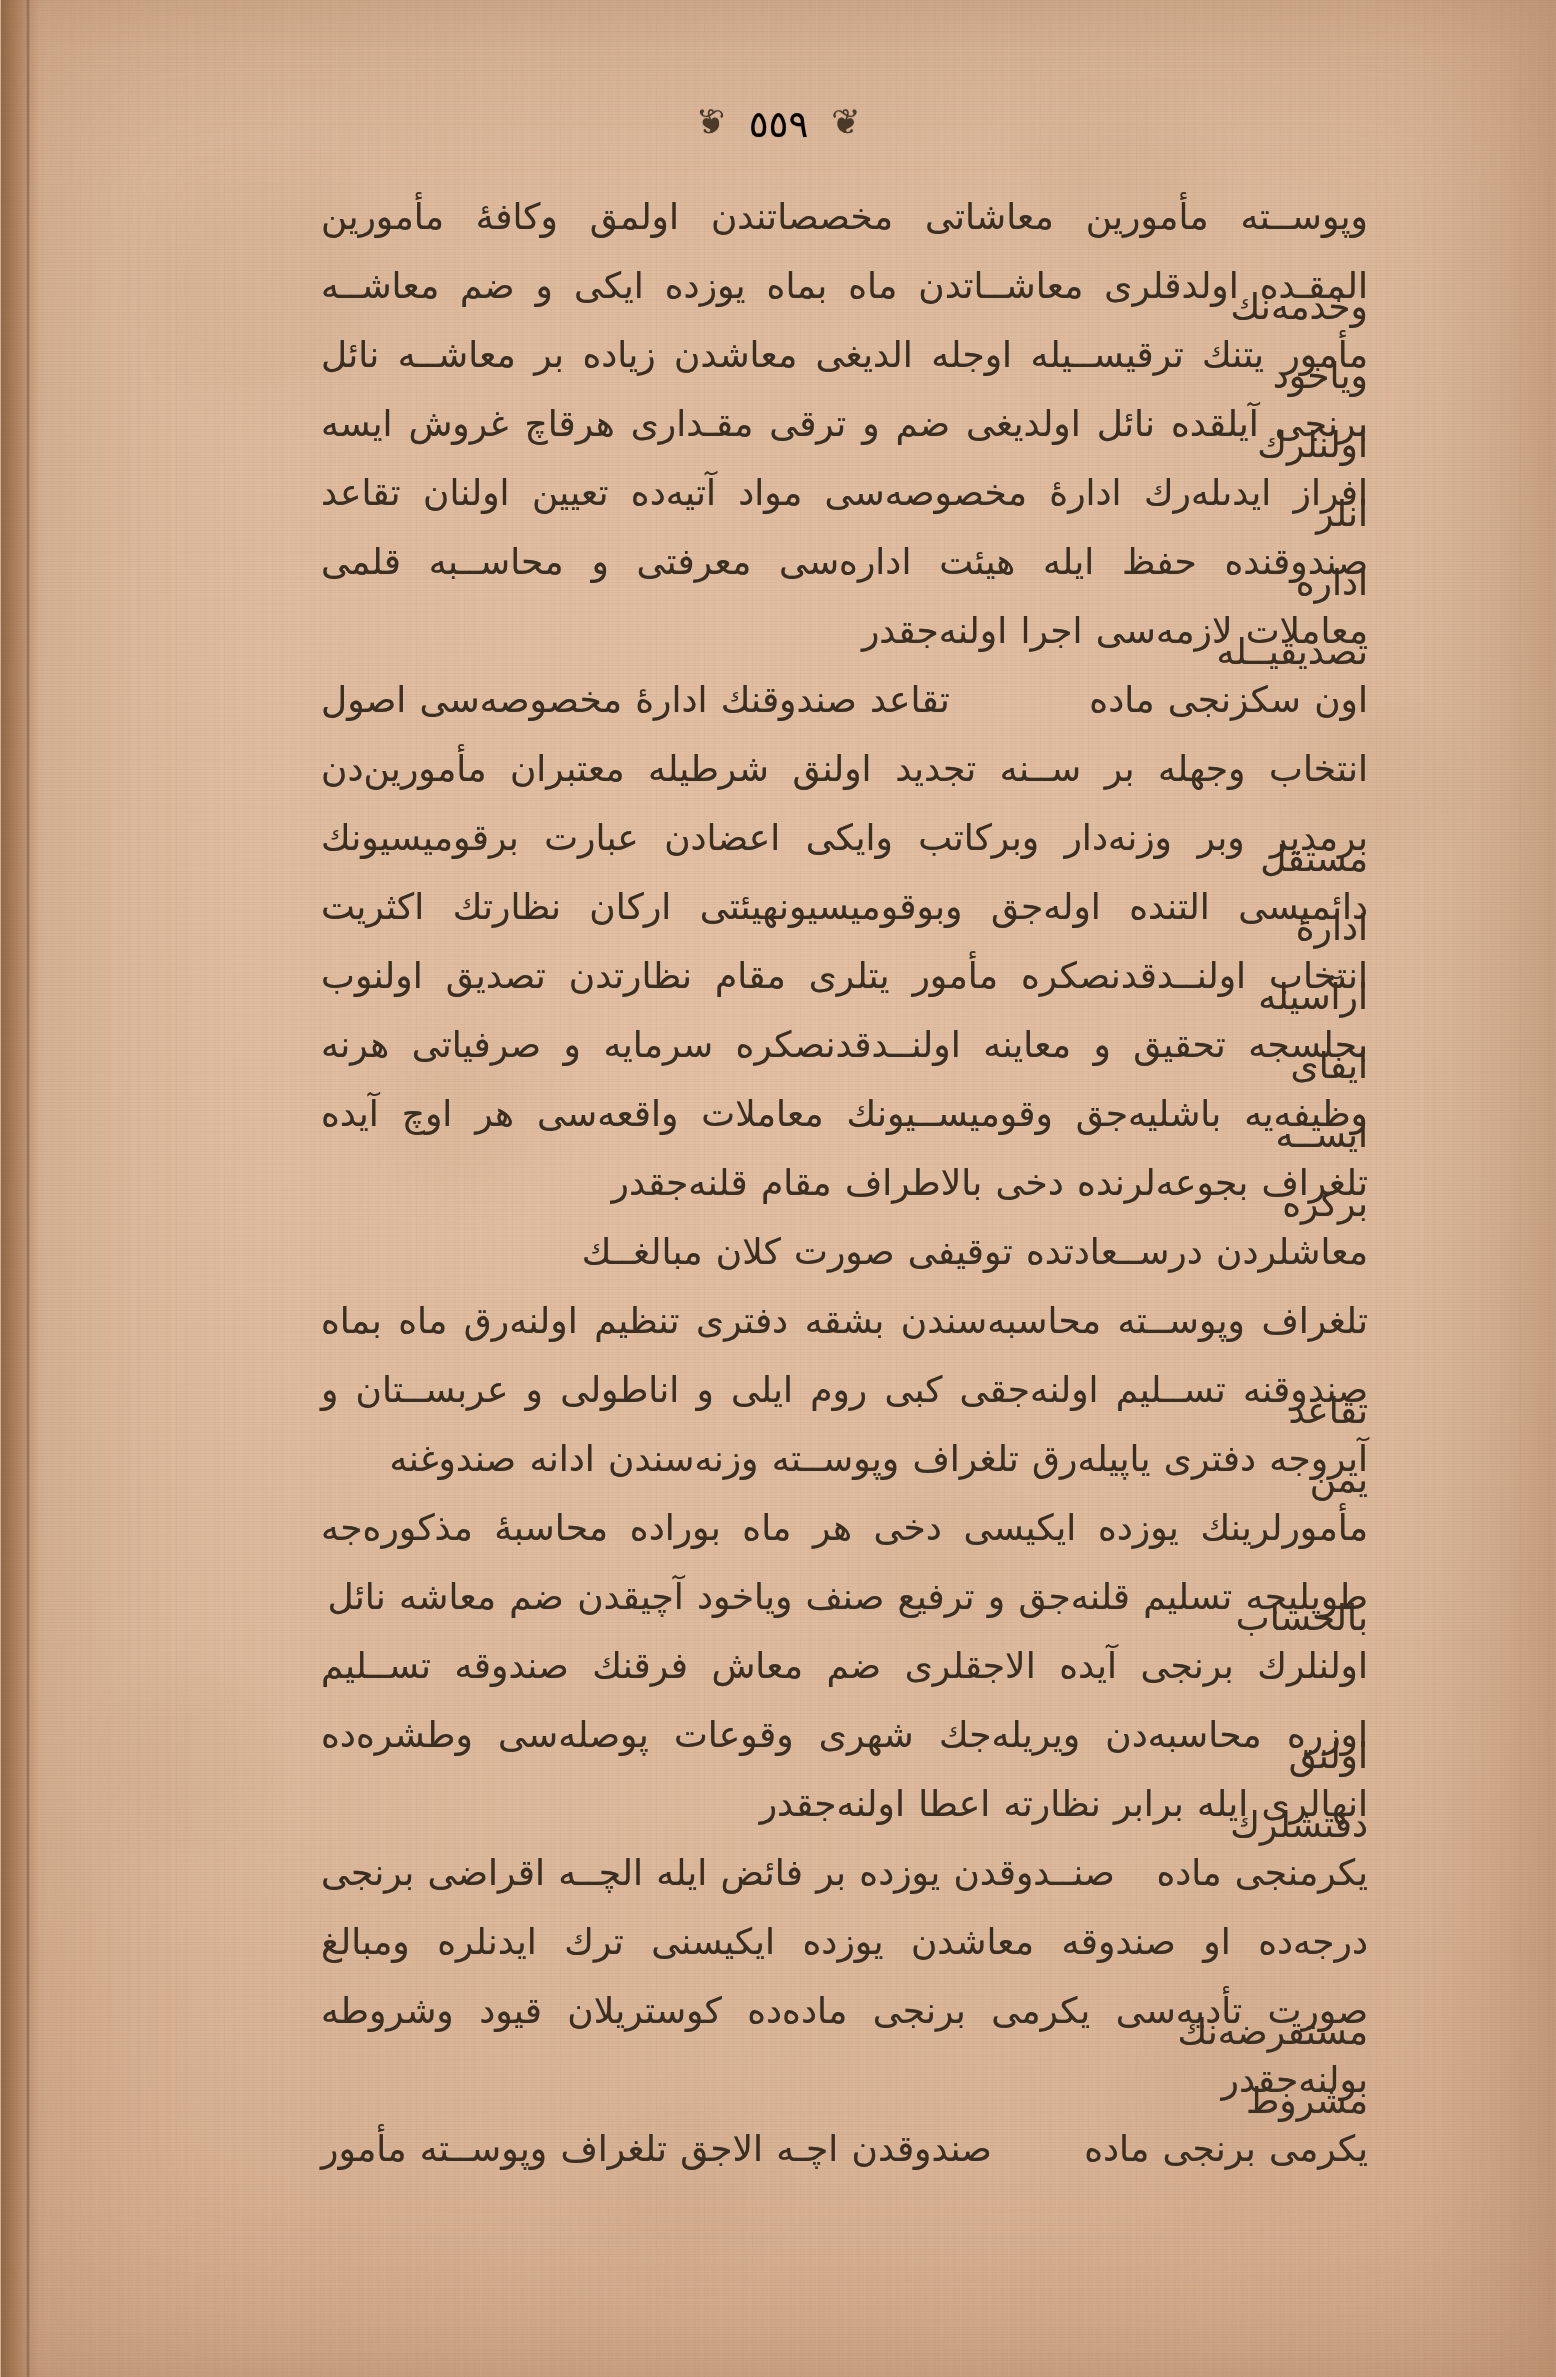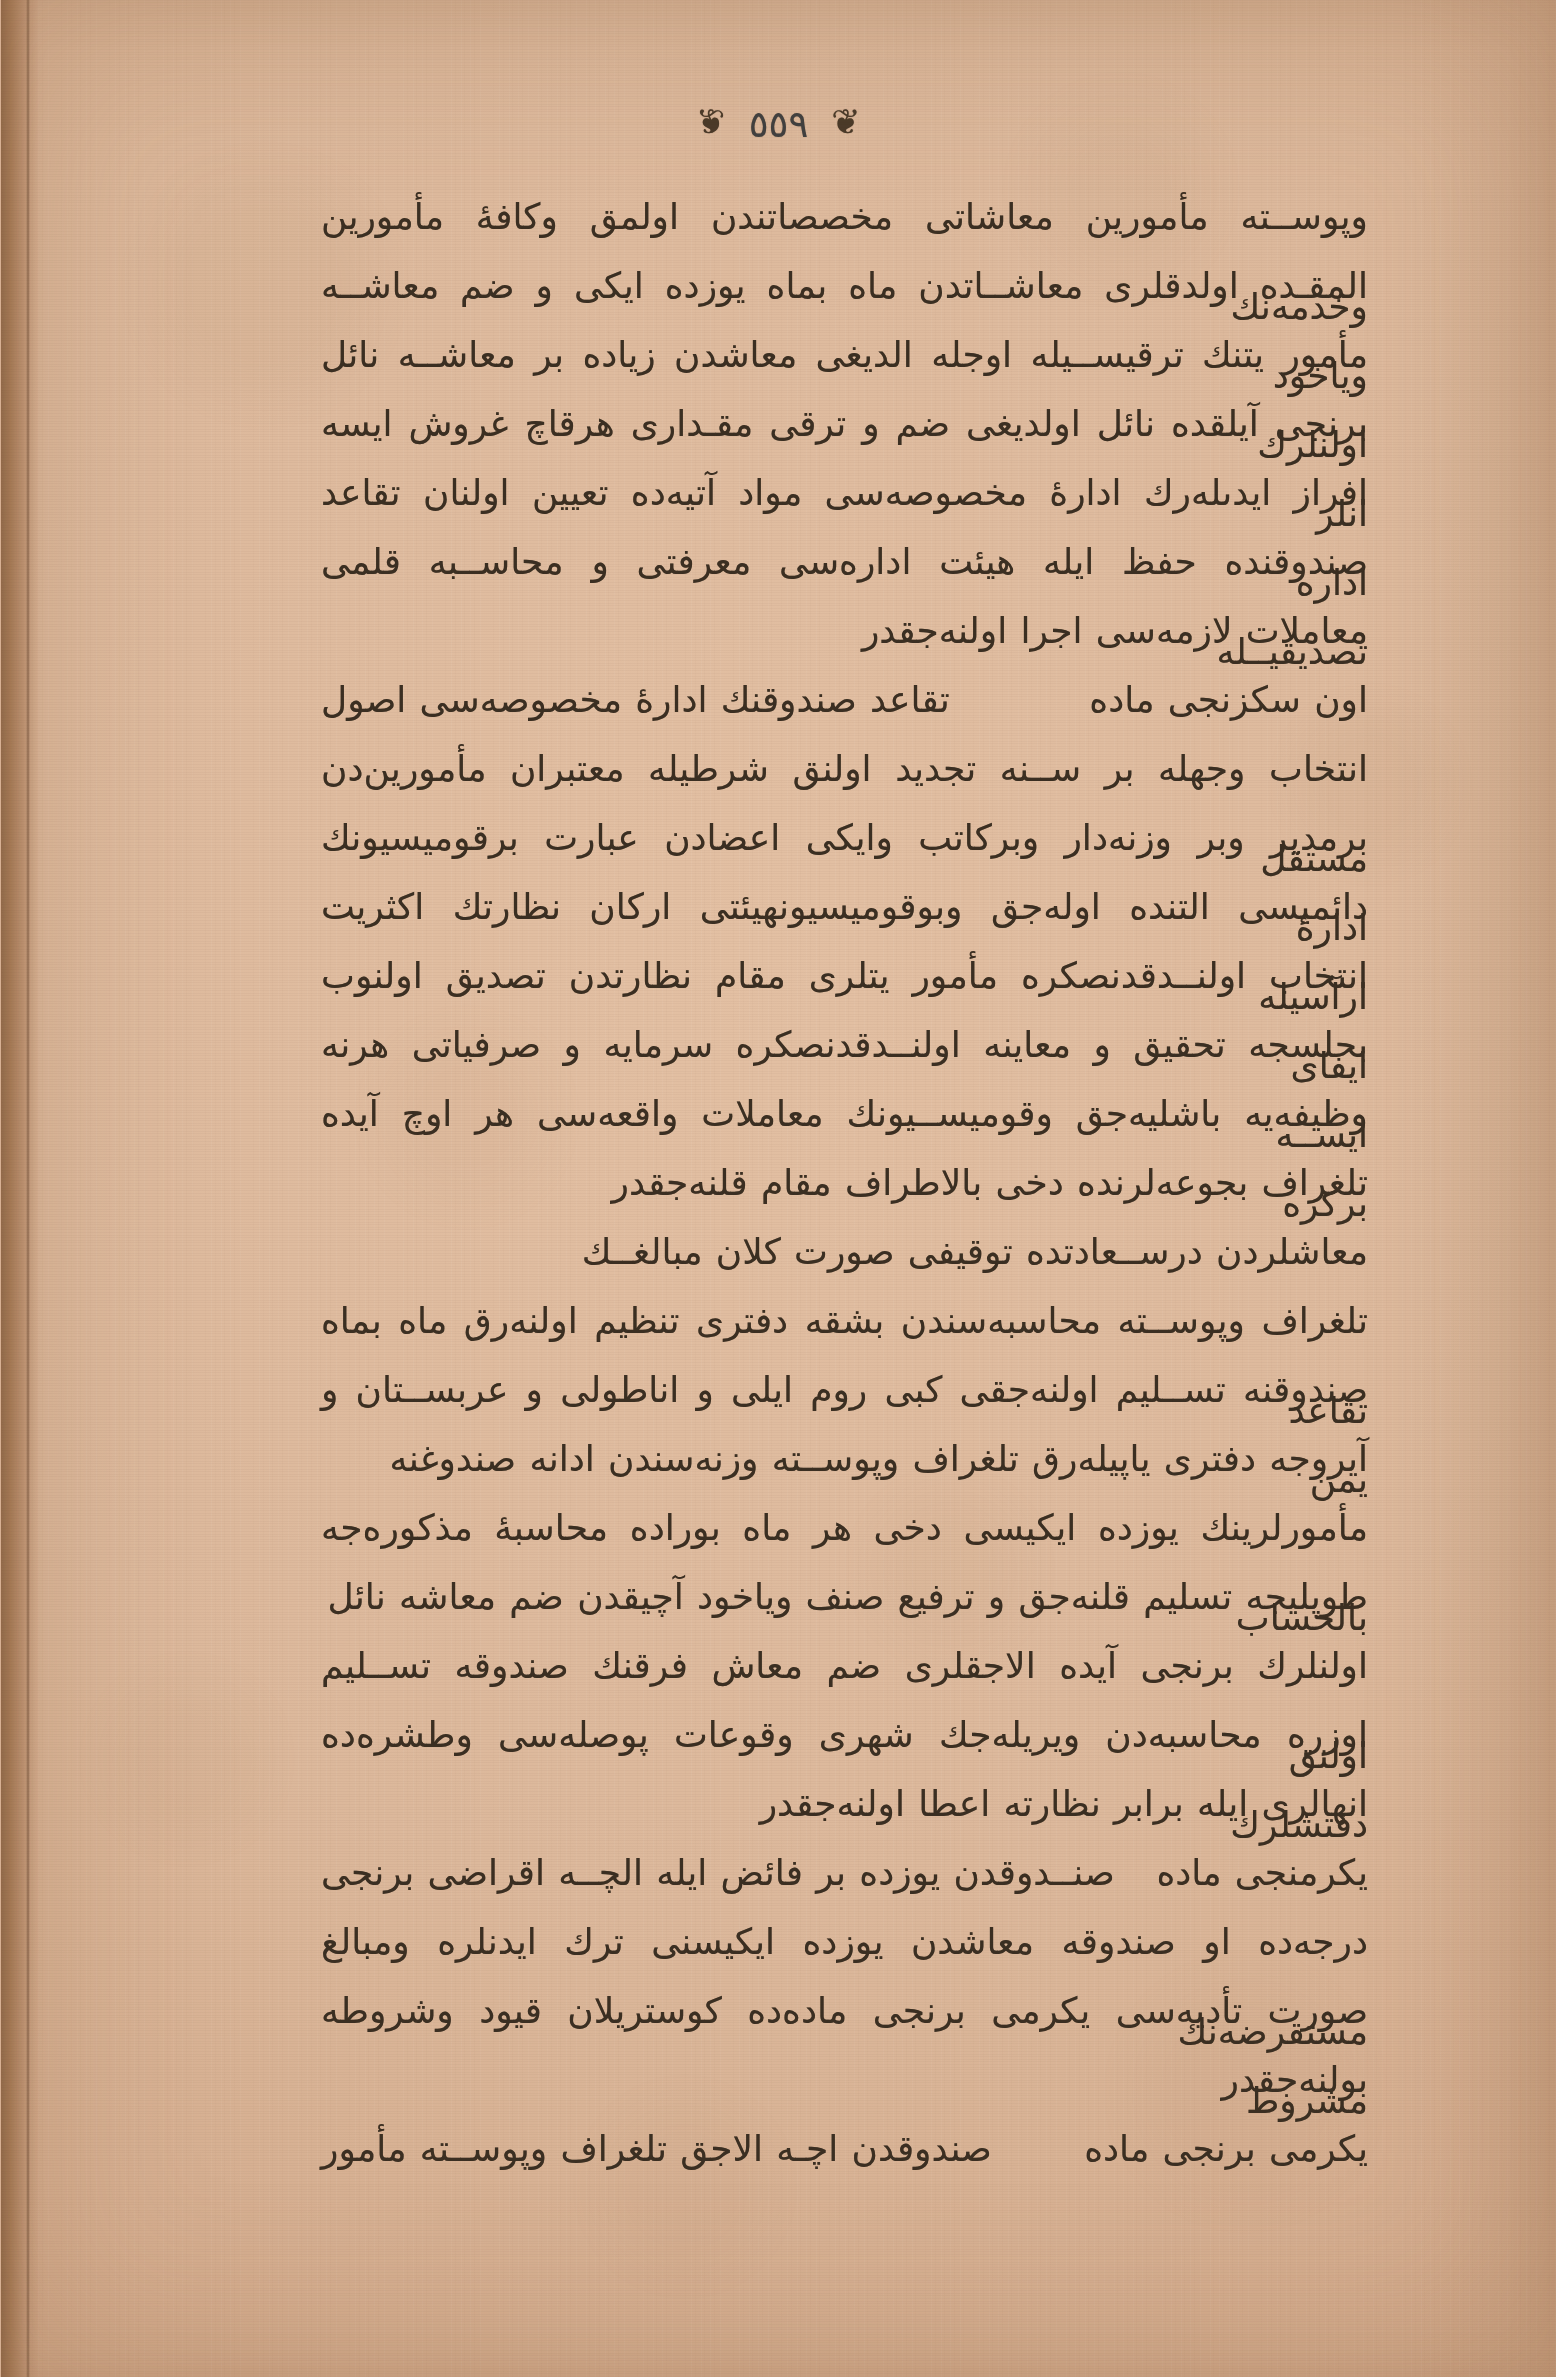--- a/index.html
+++ b/index.html
@@ -77,21 +77,21 @@
     color:#443627;
   }
   .ornament{
     font-size:35px;line-height:1;color:#4a3a29;
     transform:translateY(-1.8px);
     text-shadow:0 0 0.9px rgba(60,45,30,.5);
   }
   .ornament.right{transform:translateY(-1.8px) scaleX(-1);}
   #folio{
     font-family:"DejaVu Sans","Liberation Sans",sans-serif;
-    font-size:37px;letter-spacing:3.5px;color:#404040;
+    font-size:37px;letter-spacing:3.5px;color:#000000;
     text-shadow:0 0 0.9px rgba(60,45,30,.45);
   }
 
   
   #body-text{
     position:absolute;
     right:189px;      
     left:321px;       
     top:172px;
     direction:rtl;

